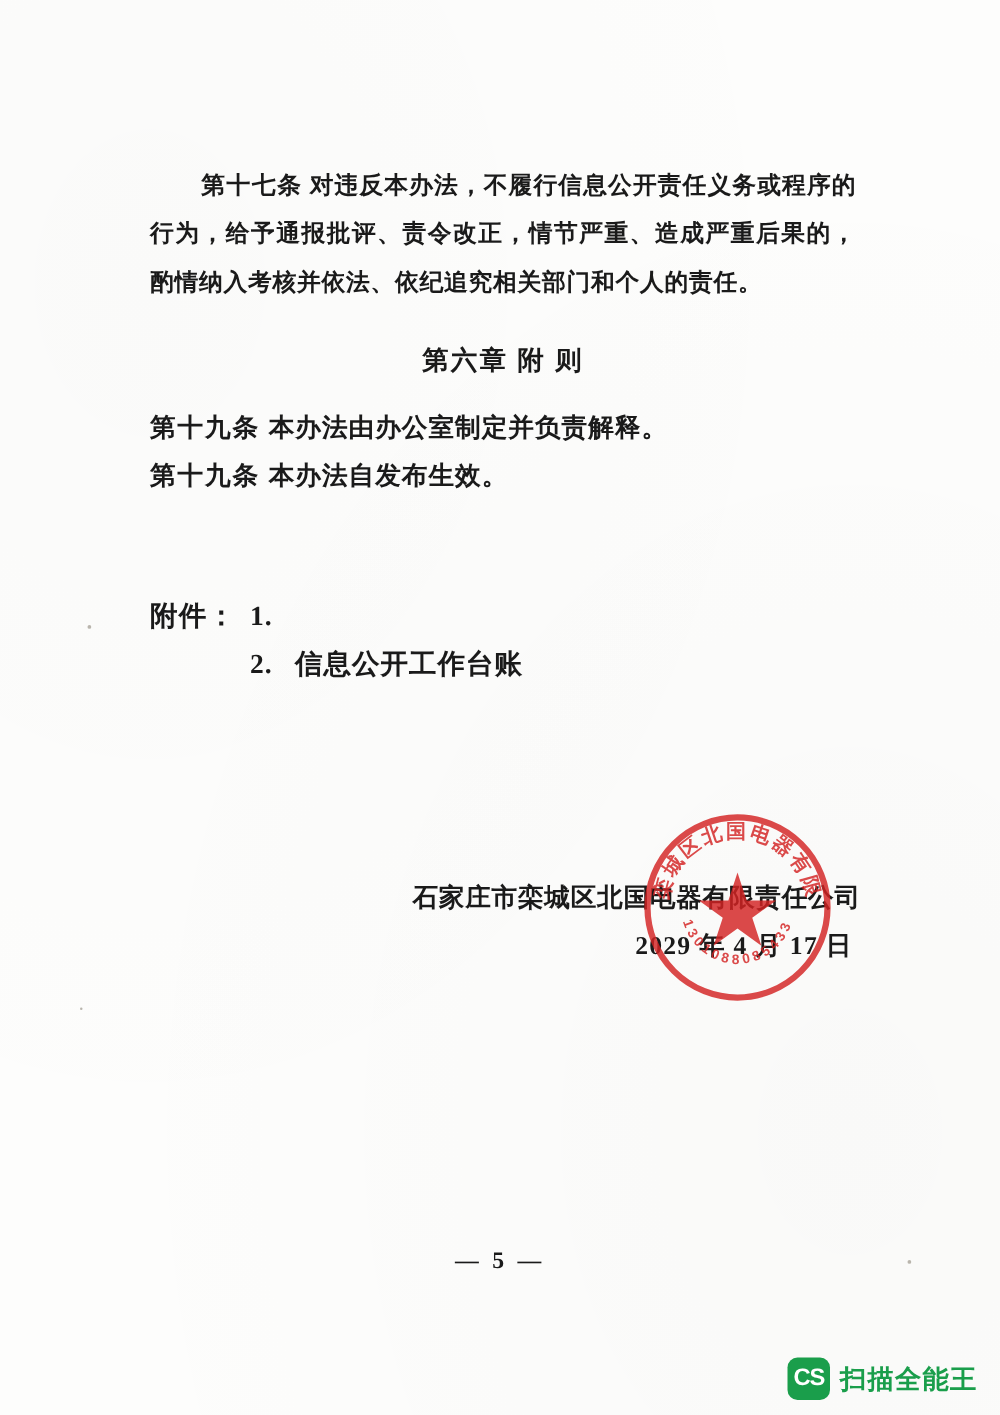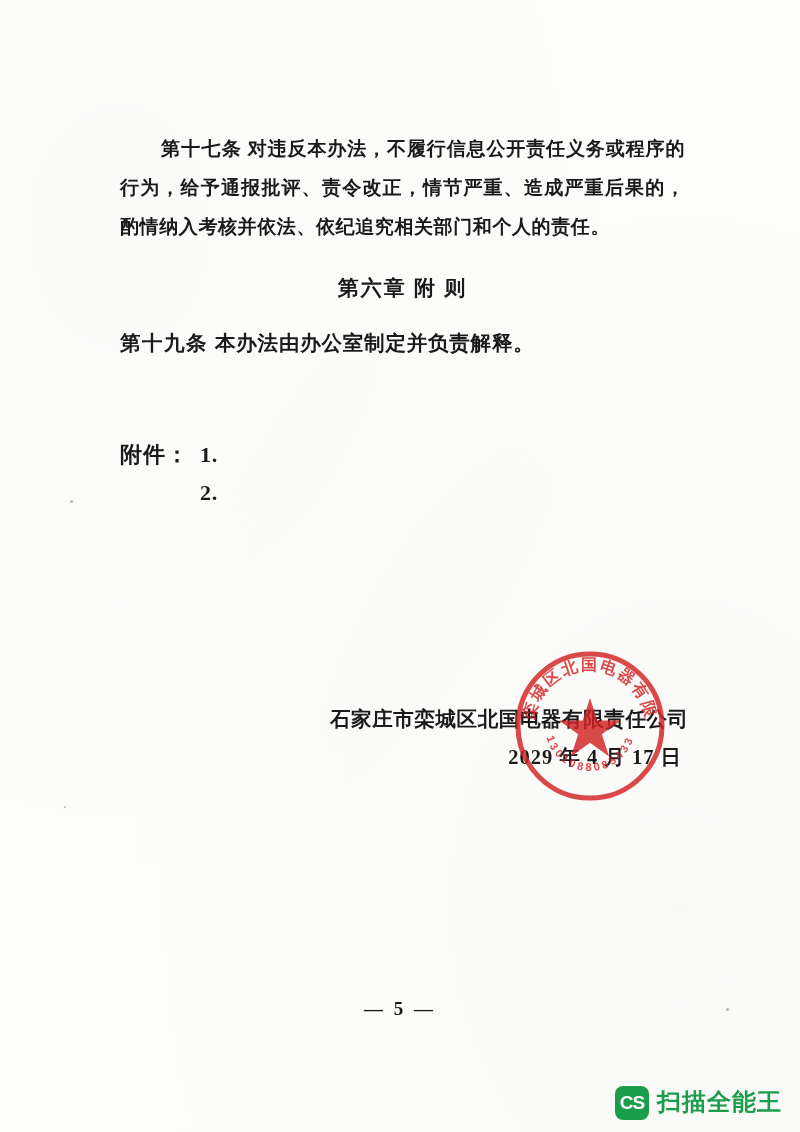--- a/index.html
+++ b/index.html
@@ -139,39 +139,40 @@
   }
   .speck.s1 { left: 70px; top: 500px; width: 3px; height: 3px; }
   .speck.s2 { left: 726px; top: 1008px; width: 3px; height: 3px; }
   .speck.s3 { left: 64px; top: 806px; width: 2px; height: 2px; }
   
   .watermark {
     position: absolute;
     right: 18px;
     bottom: 12px;
     display: flex;
+    align-items: center;
     gap: 8px;
   }
   .wm-logo {
     width: 34px;
     height: 34px;
     border-radius: 8px;
     background: #1a9e4b;
     color: #ffffff;
     font-family: "Liberation Sans", sans-serif;
     font-weight: bold;
     font-size: 19px;
     letter-spacing: -1px;
     display: flex;
     align-items: center;
     justify-content: center;
   }
   .wm-text {
     font-family: "Liberation Sans", sans-serif;
-    font-size: 24px;
+    font-size: 21px;
     font-weight: bold;
     color: #1a9e4b;
     letter-spacing: 1px;
   }
 </style>
 </head>
 <body>
 
 <div class="page">
 
@@ -180,29 +181,31 @@
   <div class="speck s3"></div>
 
   <div class="doc-body">
 
     <p class="para indent"><span class="lead">第十七条</span> <span>对违反本办法，不履行信息公开责任义务或程序的行为，给予通报批评、责令改正，情节严重、造成严重后果的，酌情纳入考核并依法、依纪追究相关部门和个人的责任。</span></p>
 
     <div class="chapter-title">第六章 附 则</div>
 
     <div class="article-line"><span class="lead">第十九条</span><span>本办法由办公室制定并负责解释。</span></div>
 
+    <div class="article-line"><span class="lead">第十九条</span><span>本办法自发布生效。</span></div>
 
     <div class="attach-block">
       <div class="attach-row">
         <span class="attach-label">附件：</span>
         <span class="attach-num">1.</span>
       </div>
       <div class="attach-row">
         <span class="attach-label"></span>
         <span class="attach-num">2.</span>
+        <span class="attach-text">信息公开工作台账</span>
       </div>
     </div>
 
   </div>
 
   <div class="signature">
     <div>石家庄市栾城区北国电器有限责任公司</div>
     <div class="sig-date">2029 年 4 月 17 日</div>
   </div>
 

